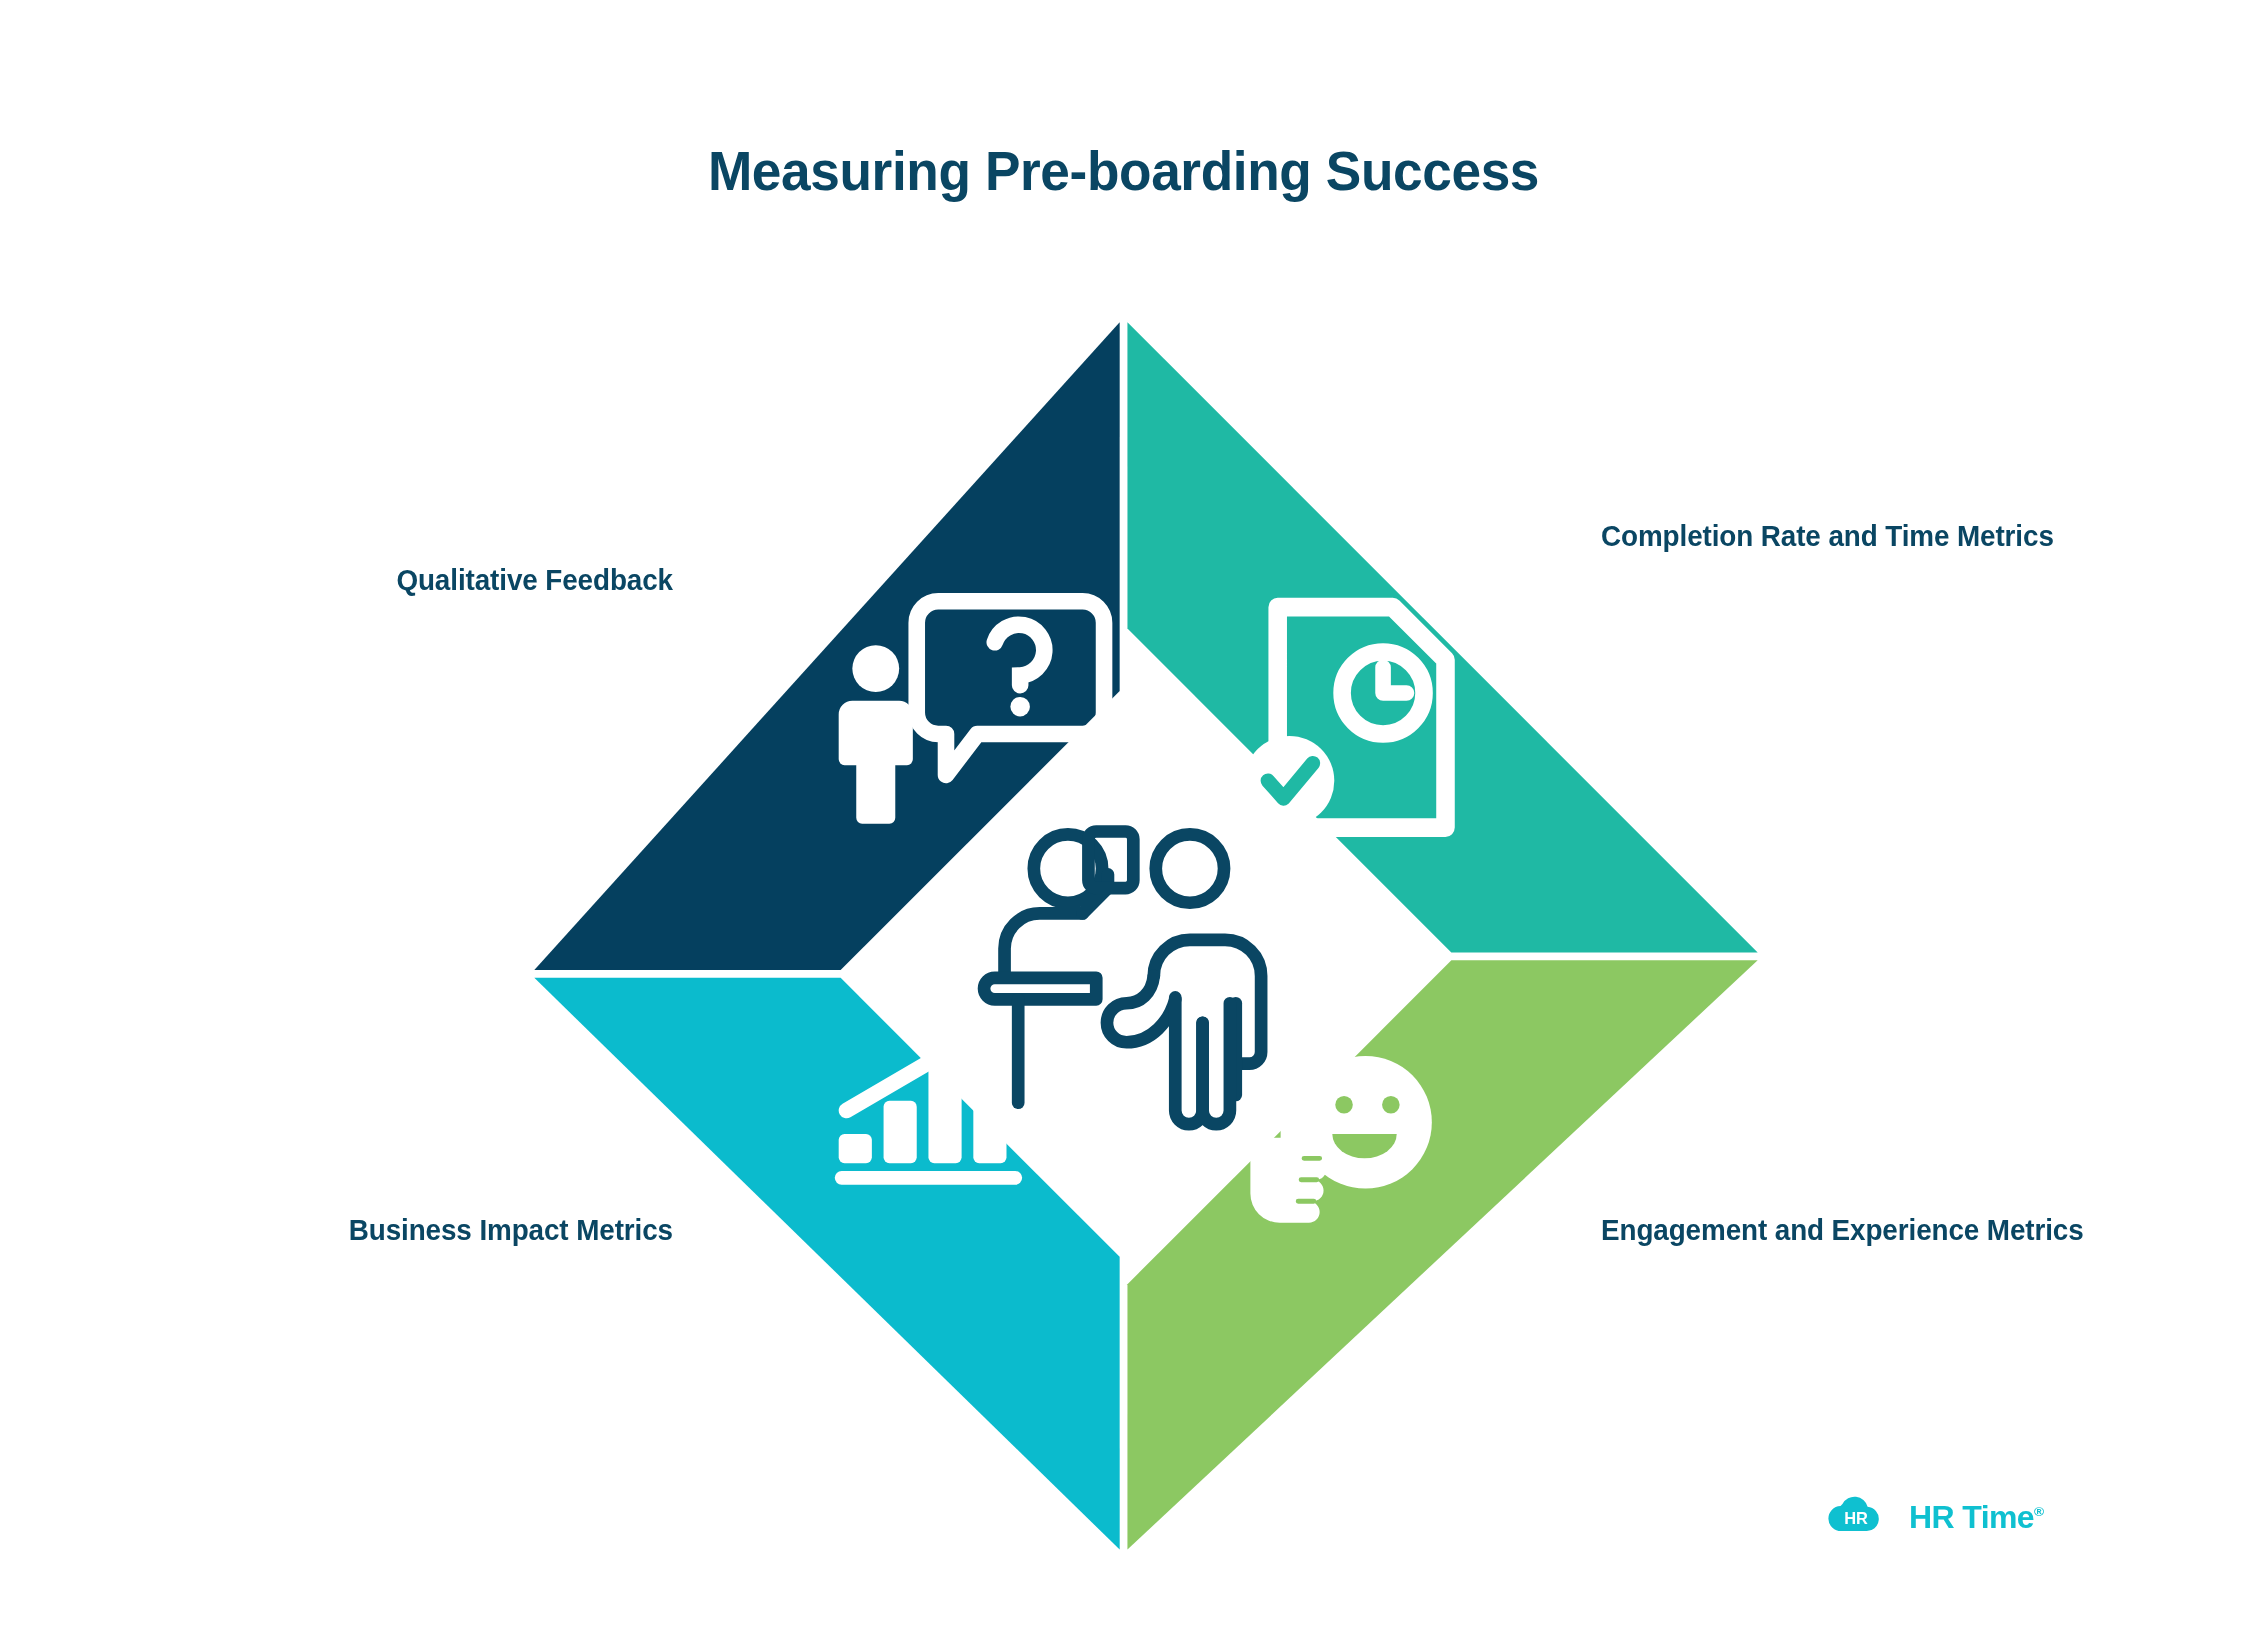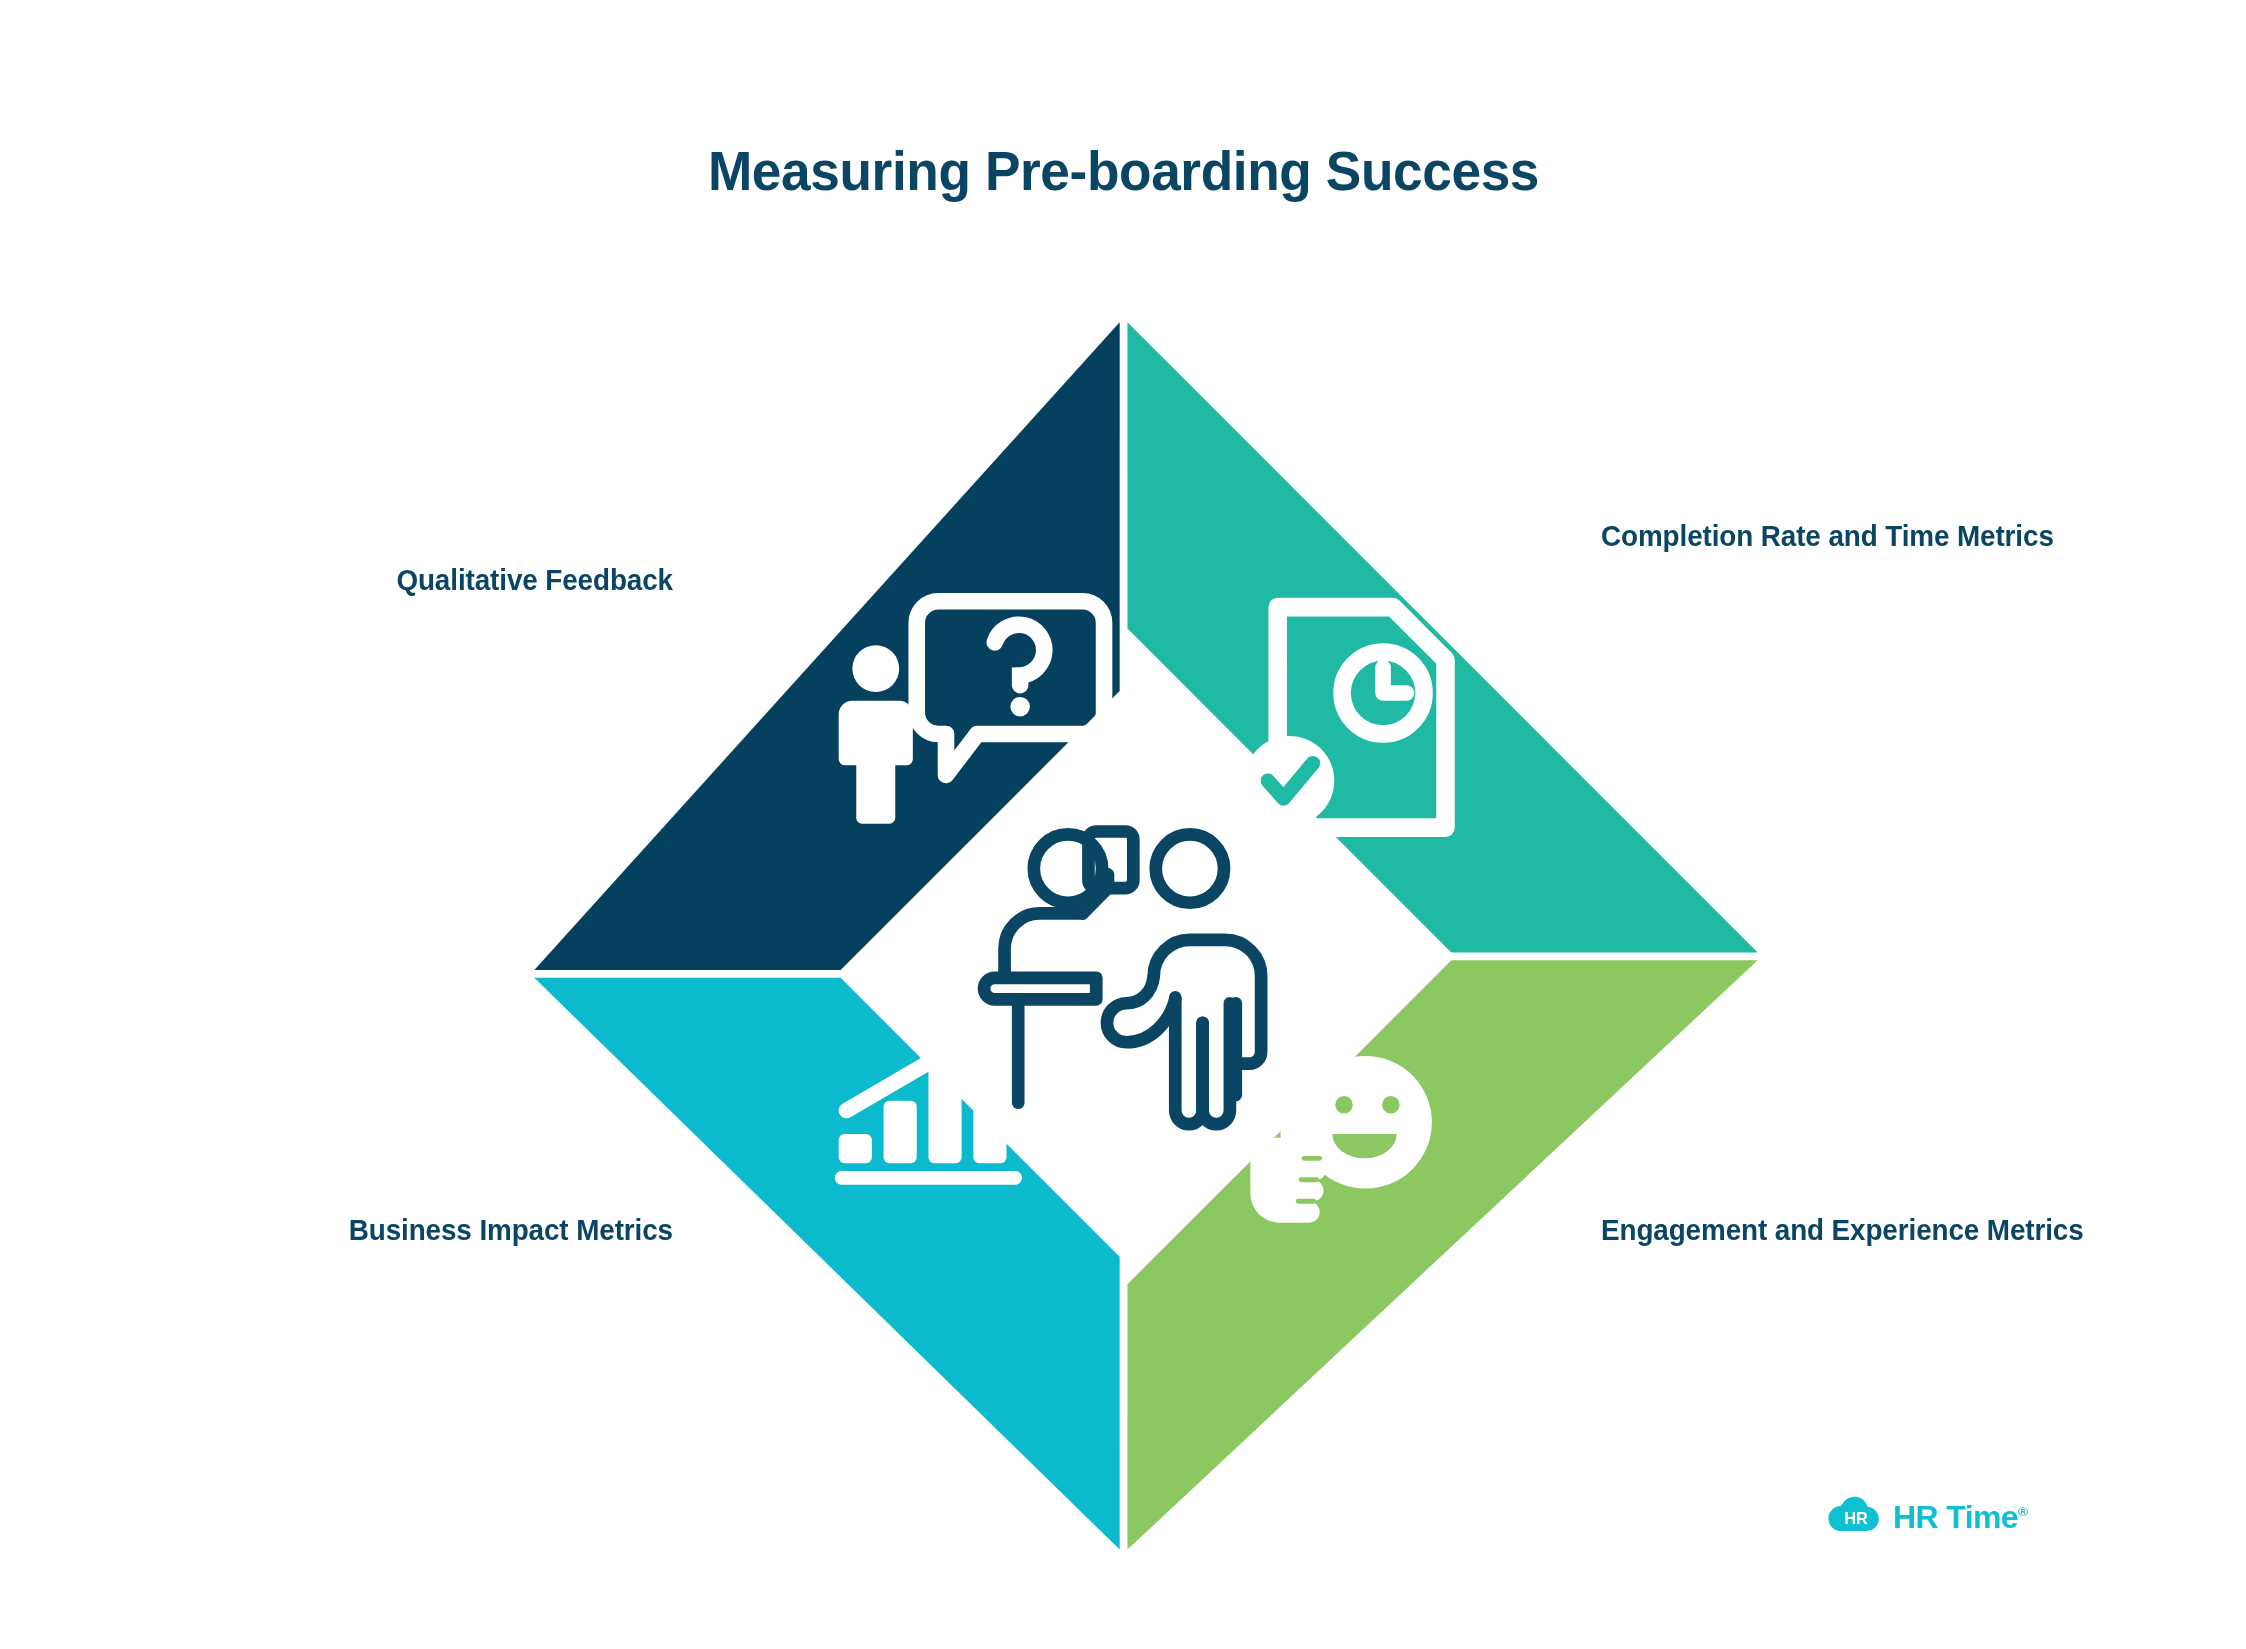--- a/index.html
+++ b/index.html
@@ -86,21 +86,21 @@
     transform-origin: left top;
   }
 
   
   .logo {
     position: absolute;
     left: 1826px;
     top: 1496px;
     display: flex;
     align-items: center;
-    gap: 7px;
+    gap: 23px;
   }
   .logo-mark {
     position: relative;
     width: 60px;
     height: 43px;
   }
   .logo-text {
     font-size: 32px;
     font-weight: 700;
     color: #0fc0d0;

